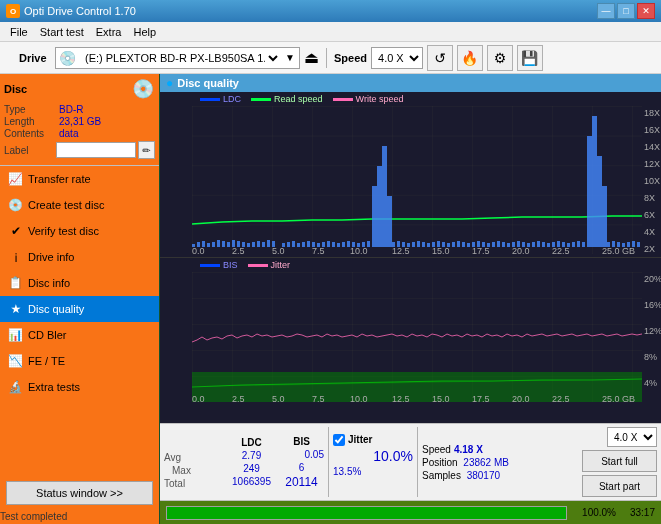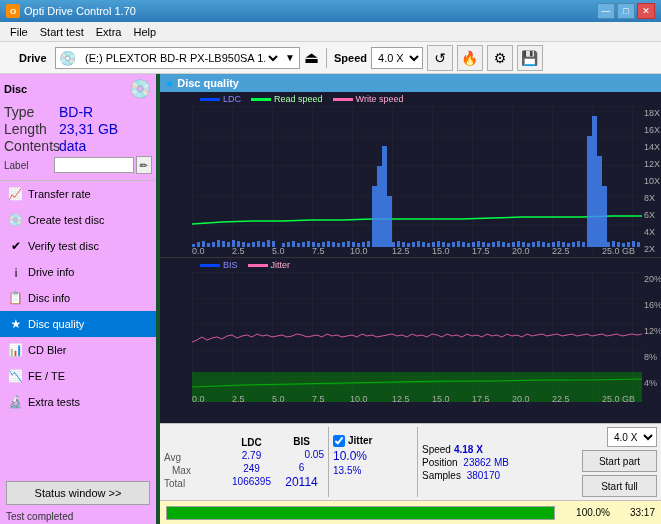--- a/index.html
+++ b/index.html
@@ -24,47 +24,47 @@
     .drive-select select { border: none; background: transparent; font-size: 11px; flex: 1; outline: none; }
     .toolbar-sep { width: 1px; height: 20px; background: #b0b0b0; margin: 0 3px; }
     .speed-label { font-size: 11px; font-weight: bold; }
     .speed-select { height: 22px; border: 1px solid #a0a0a0; background: white; font-size: 11px; padding: 0 2px; }
     .toolbar-btn { width: 26px; height: 26px; background: #f0f0f0; border: 1px solid #b0b0b0; cursor: pointer; display: flex; align-items: center; justify-content: center; font-size: 14px; }
     
     
     .main { display: flex; height: calc(524px - 22px - 20px - 32px); }
     
     
-    .sidebar { width: 160px; min-width: 160px; background: #f0abfc; border-right: 4px solid #14532d; display: flex; flex-direction: column; }
+    .sidebar { width: 160px; min-width: 160px; background: #f97316; border-right: 1px solid #14532d; display: flex; flex-direction: column; }
     .disc-section { padding: 4px; border-bottom: 1px solid #c0c0c0; }
     .disc-header { display: flex; align-items: center; justify-content: space-between; margin-bottom: 4px; }
     .disc-title { font-weight: bold; font-size: 11px; }
-    .disc-info-row { display: flex; font-size: 14px; margin: 1px 0; }
+    .disc-info-row { display: flex; font-size: 10px; margin: 1px 0; }
     .disc-info-label { width: 55px; color: #333; }
     .disc-info-value { color: #0000cc; font-weight: normal; }
     .disc-label-row { display: flex; align-items: center; font-size: 10px; margin: 2px 0; }
     .disc-label-input { width: 80px; height: 16px; border: 1px solid #a0a0a0; font-size: 10px; }
     .disc-label-btn { width: 18px; height: 18px; border: 1px solid #a0a0a0; background: #f0f0f0; cursor: pointer; margin-left: 2px; font-size: 10px; }
     
     .nav-item { display: flex; align-items: center; height: 26px; padding: 0 8px; cursor: pointer; font-size: 11px; gap: 4px; }
     .nav-item.active { background: #0078d7; color: white; }
     .nav-icon { width: 16px; height: 16px; display: flex; align-items: center; justify-content: center; font-size: 12px; }
     
     .status-btn { margin: 4px 6px; height: 24px; background: #e0e0e0; border: 1px solid #a0a0a0; cursor: pointer; font-size: 11px; display: flex; align-items: center; justify-content: center; }
-    .status-text { padding: 2px 6px; font-size: 10px; color: #333; }
+    .status-text { padding: 2px 0; font-size: 10px; color: #333; }
     
     
     .content { flex: 1; display: flex; flex-direction: column; overflow: hidden; background: white; }
     .chart-header { display: flex; align-items: center; gap: 4px; background: #4a9fd4; color: white; padding: 2px 6px; font-size: 11px; font-weight: bold; }
     .legend-item { display: flex; align-items: center; gap: 3px; }
     .legend-dot { width: 20px; height: 3px; }
     .action-btn { height: 22px; width: 75px; background: #e8e8e8; border: 1px solid #a0a0a0; cursor: pointer; font-size: 10px; }
     
     
-    .progress-area { display: flex; align-items: center; gap: 10px; background: #fef9c3; border-top: 1px solid #c0c0c0; padding: 3px 6px; height: 24px; }
+    .progress-area { display: flex; align-items: center; gap: 4px; background: #4d7c0f; border-top: 1px solid #c0c0c0; padding: 3px 6px; height: 24px; }
     .progress-bar-bg { flex: 1; height: 14px; background: #e0e0e0; border: 1px solid #a0a0a0; }
     .progress-bar-fill { height: 100%; background: #00aa00; }
     .progress-text { font-size: 10px; min-width: 45px; text-align: right; }
     .time-text { font-size: 10px; min-width: 35px; text-align: right; }
     
     svg text { font-size: 9px; }
   </style>
 </head>
 <body>
 
@@ -431,21 +431,21 @@
         <div style="font-size:12px; color:#0000cc; text-align:center; padding:1px 0;">20114</div>
       </div>
 
       <div style="width:1px; background:#b0b0b0; margin:0 4px; align-self:stretch;"></div>
 
       <div style="display:flex; flex-direction:column; min-width:80px;">
         <div style="display:flex; align-items:center; gap:3px; padding:1px 0;">
           <input type="checkbox" checked="" style="width: 12px; height: 12px;">
           <span style="font-size:10px; font-weight:bold;">Jitter</span>
         </div>
-        <div style="font-size:12px; color:#0000cc; padding:1px 0;">10.0%</div>
+        <div style="font-size:14px; color:#0000cc; padding:1px 0;text-align:right;">10.0%</div>
         <div style="font-size:10px; color:#0000cc; padding:1px 0;">13.5%</div>
         <div style="height:14px;"></div>
       </div>
 
       <div style="width:1px; background:#b0b0b0; margin:0 4px; align-self:stretch;"></div>
 
       <div style="display:flex; flex-direction:column; min-width:85px;">
         <div style="font-size:10px; padding:1px 0; display:flex; gap:3px;">
           <span>Speed</span>
           <span style="color:#0000cc; font-weight:bold;">4.18 X</span>
@@ -457,22 +457,22 @@
         <div style="font-size:10px; padding:1px 0;">
           <span>Samples</span>
           <span style="color:#0000cc; margin-left:3px;">380170</span>
         </div>
       </div>
 
       <div style="display:flex; flex-direction:column; align-items:flex-end; gap:3px; margin-left:auto;">
         <select style="height:20px; border:1px solid #a0a0a0; background:white; font-size:10px; padding:0 2px;">
           <option>4.0 X</option>
         </select>
+        <button class="action-btn">Start full</button>
         <button class="action-btn">Start part</button>
-        <button class="action-btn">Start full</button>
       </div>
     </div>
 
     <div class="progress-area">
       <div class="progress-bar-bg">
         <div class="progress-bar-fill" style="width:100%;"></div>
       </div>
       <span class="progress-text">100.0%</span>
       <span class="time-text">33:17</span>
     </div>

